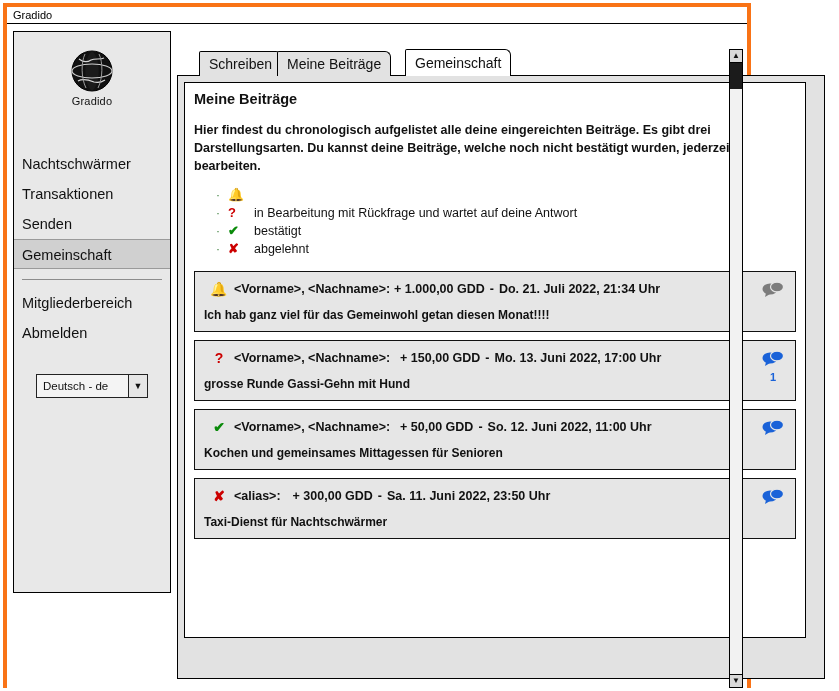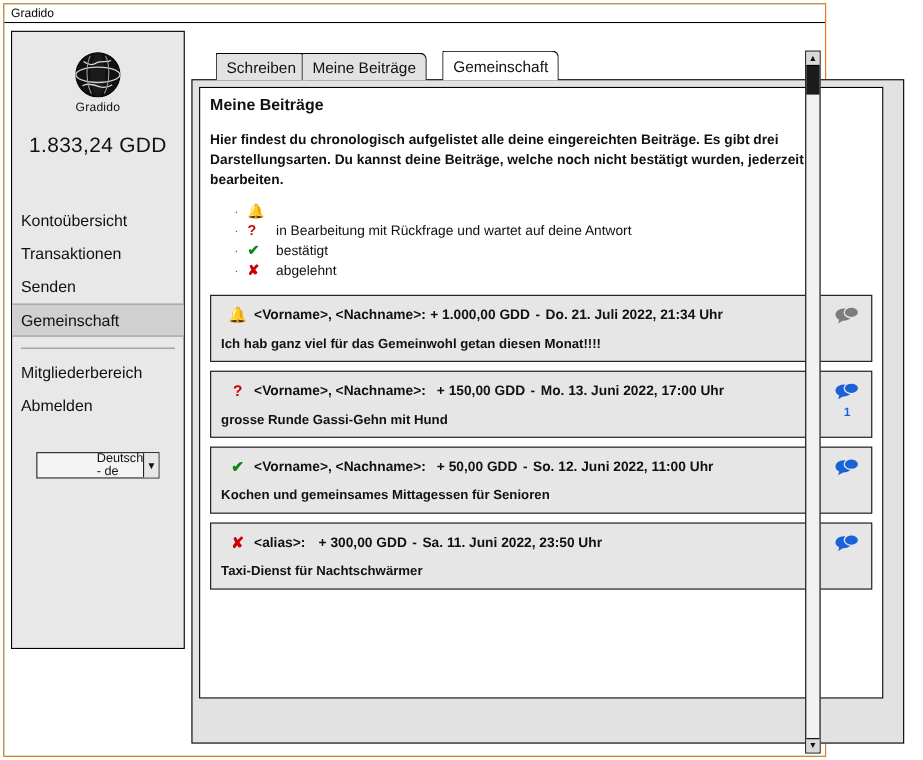--- a/index.html
+++ b/index.html
@@ -20,22 +20,22 @@
     overflow: hidden;
   }
   
   .window {
     position: absolute;
     left: 3px;
     top: 3px;
     width: 748px;
     height: 685px;
     box-sizing: border-box;
-    border: 1px solid #f97316;
-    background: #22c55e;
+    border: 4px solid #f97316;
+    background: #f0abfc;
   }
   .titlebar {
     height: 17px;
     box-sizing: border-box;
     border-bottom: 1px solid #000;
     background: #ffffff;
     font-size: 11px;
     line-height: 16px;
     padding-left: 6px;
     color: #000;
@@ -106,21 +106,20 @@
     margin: 26px 22px 0 22px;
     height: 24px;
     box-sizing: border-box;
     border: 1px solid #222;
     background: #f4f4f4;
     display: flex;
     align-items: center;
     font-size: 11.5px;
     color: #111;
     position: relative;
-    padding-left: 48px;
   }
   .lang-select .lang-text {
     padding-left: 6px;
     flex: 1;
   }
   .lang-arrow {
     width: 19px;
     height: 100%;
     border-left: 1px solid #222;
     background: #e6e6e6;
@@ -336,25 +335,24 @@
             <path d="M21 1 C12 8 12 34 21 41 C30 34 30 8 21 1 Z" fill="#1b1b1b"></path>
             <ellipse cx="21" cy="21" rx="20" ry="7" fill="none" stroke="#cfcfcf" stroke-width="1.2"></ellipse>
             <path d="M8 9 C13 13 17 12 20 10 C24 8 29 10 33 8" fill="none" stroke="#d8d8d8" stroke-width="1.2"></path>
             <path d="M7 31 C12 28 18 30 23 32 C27 33 31 32 34 30" fill="none" stroke="#d8d8d8" stroke-width="1.2"></path>
             <path d="M14 4 C10 12 10 28 15 38" fill="none" stroke="#9d9d9d" stroke-width="1"></path>
             <path d="M28 4 C32 12 32 28 27 38" fill="none" stroke="#9d9d9d" stroke-width="1"></path>
           </svg>
           <div class="logo-label">Gradido</div>
         </div>
 
-        <div class="balance">1.833,24 GDD</div>
 
         <div class="nav">
           <div class="nav-item">
-            <span>Kontoübersicht</span>
+            <span>Nachtschwärmer</span>
           </div>
           <div class="nav-item">
             <span>Transaktionen</span>
           </div>
           <div class="nav-item">
             <span>Senden</span>
           </div>
           <div class="nav-item selected">
             <span>Gemeinschaft</span>
           </div>

